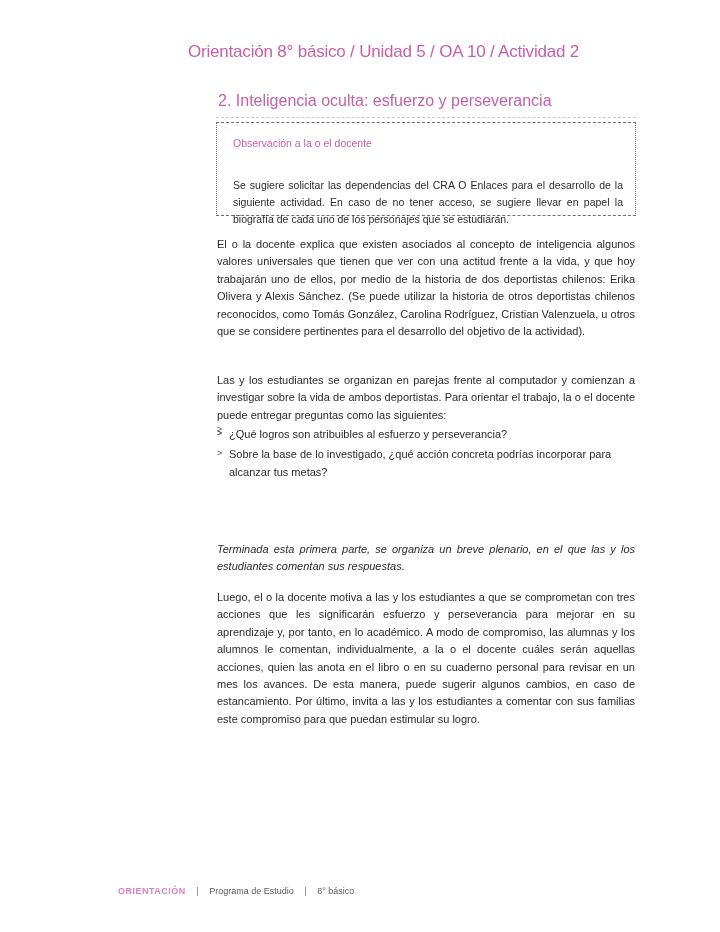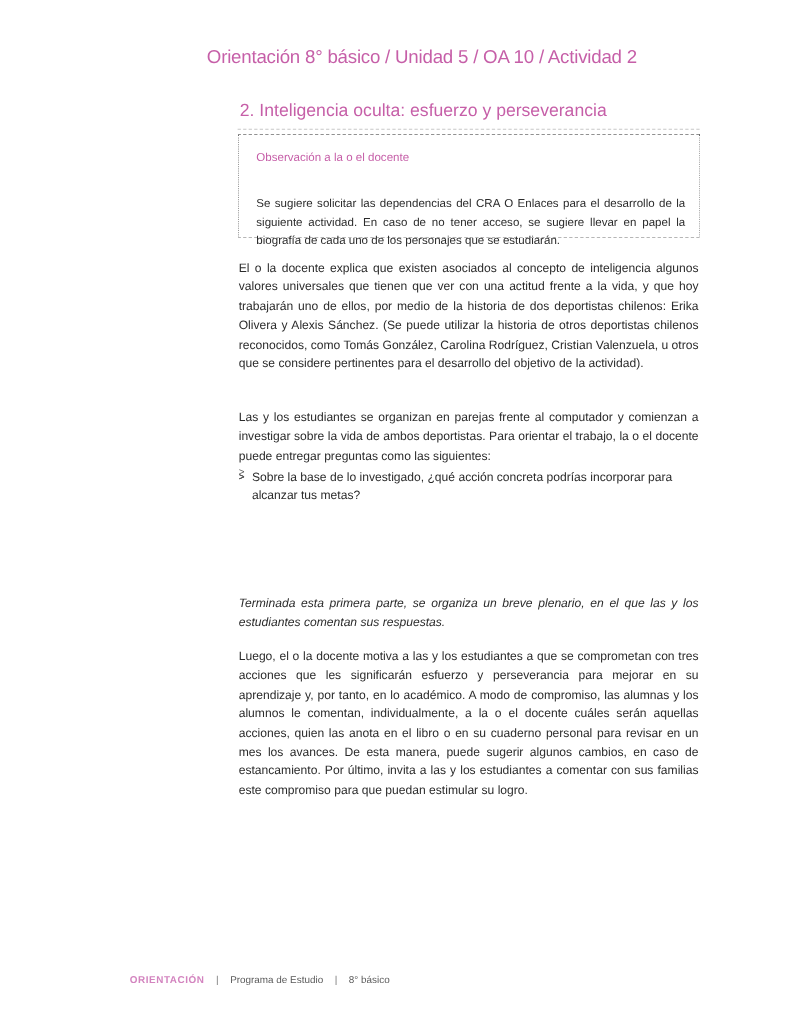--- a/index.html
+++ b/index.html
@@ -54,20 +54,21 @@
 
   <ul class="bullets">
     <li>
       <span class="mark">&gt;</span>
     </li>
     <li>
       <span class="mark">&gt;</span>
     </li>
     <li>
       <span class="mark">&gt;</span>
+      <span>¿Qué logros son atribuibles al esfuerzo y perseverancia?</span>
     </li>
     <li>
       <span class="mark">&gt;</span>
       <span>Sobre la base de lo investigado, ¿qué acción concreta podrías incorporar para alcanzar tus metas?</span>
     </li>
   </ul>
 
   <div class="body p3">Terminada esta primera parte, se organiza un breve plenario, en el que las y los estudiantes comentan sus respuestas.</div>
 
   <div class="body p4">Luego, el o la docente motiva a las y los estudiantes a que se comprometan con tres acciones que les significarán esfuerzo y perseverancia para mejorar en su aprendizaje y, por tanto, en lo académico. A modo de compromiso, las alumnas y los alumnos le comentan, individualmente, a la o el docente cuáles serán aquellas acciones, quien las anota en el libro o en su cuaderno personal para revisar en un mes los avances. De esta manera, puede sugerir algunos cambios, en caso de estancamiento. Por último, invita a las y los estudiantes a comentar con sus familias este compromiso para que puedan estimular su logro.</div>

